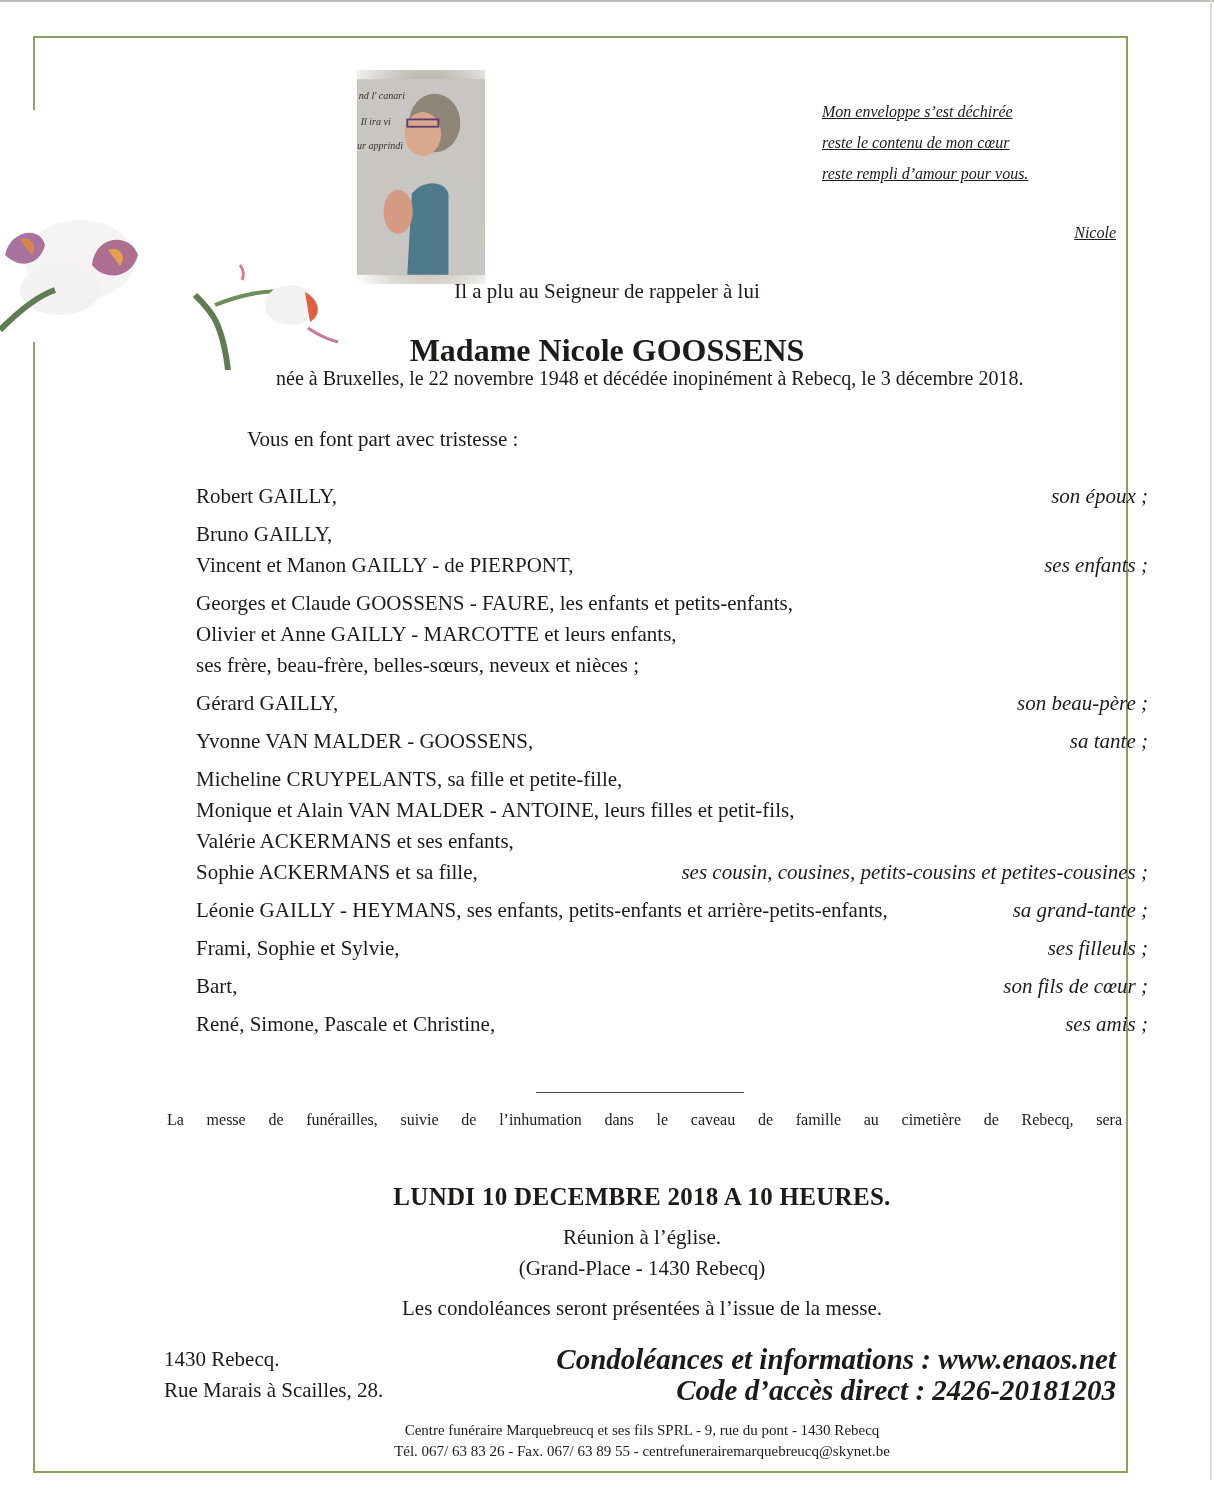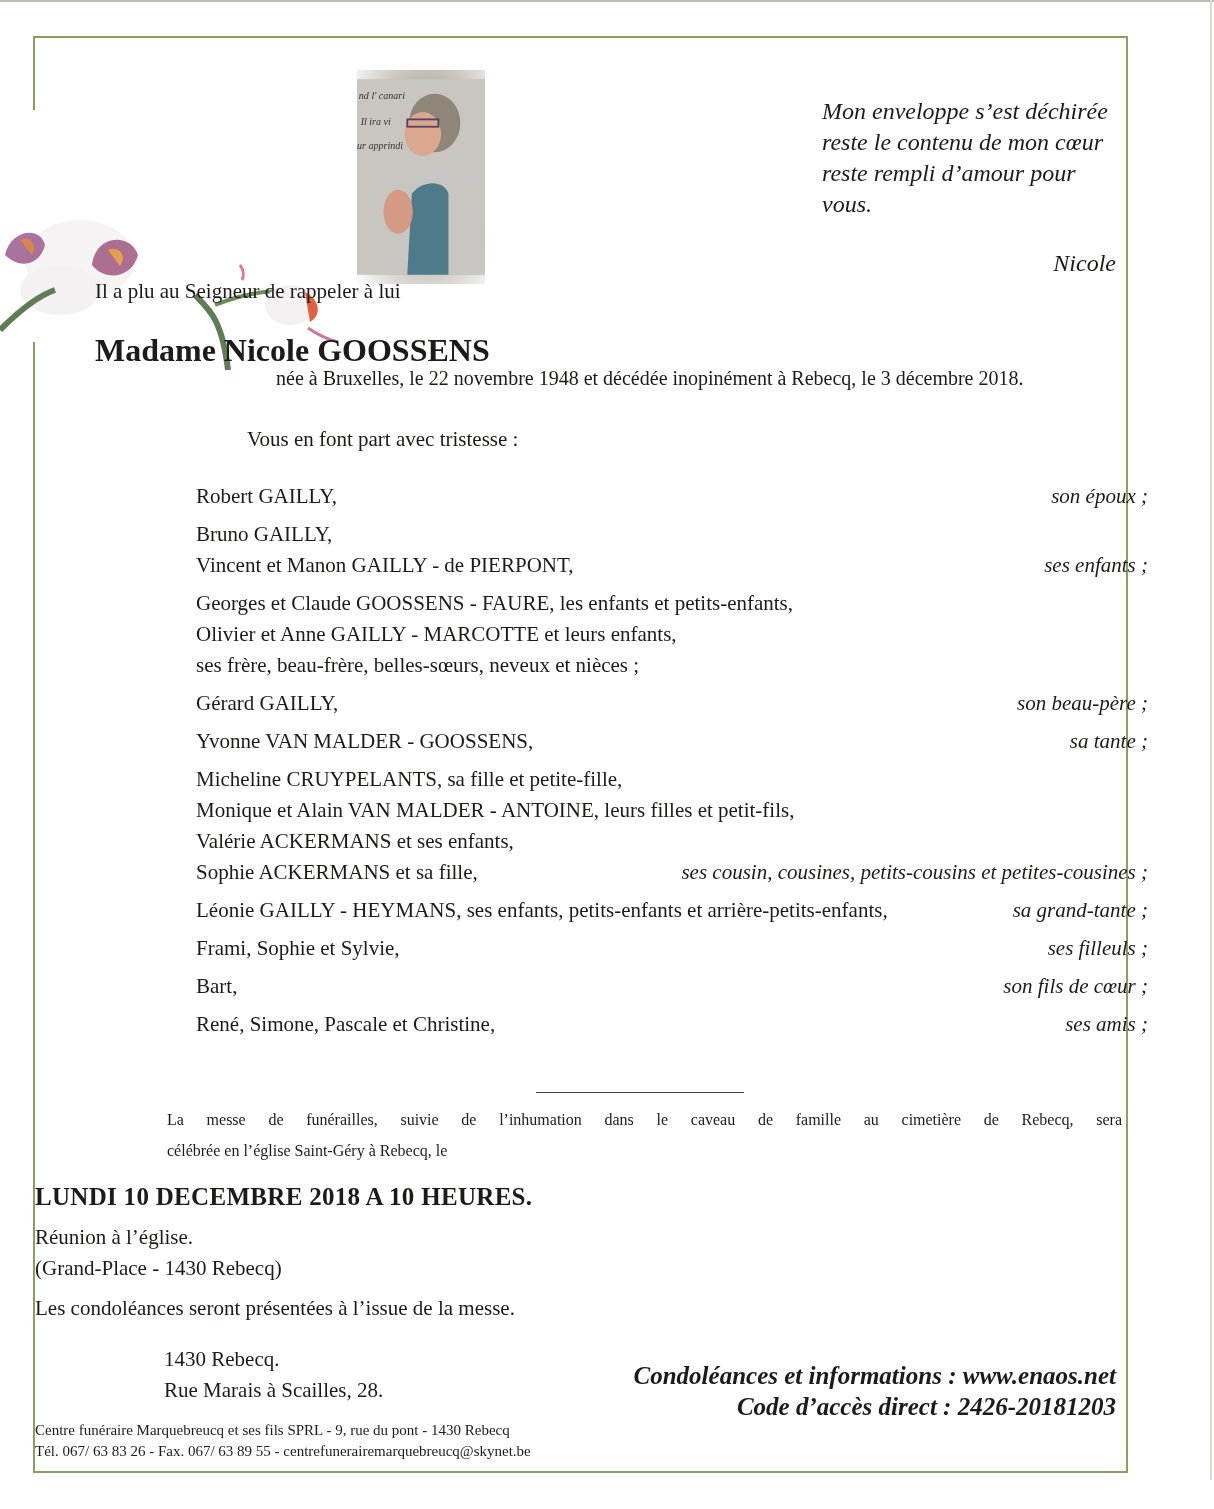--- a/index.html
+++ b/index.html
@@ -7,40 +7,40 @@
          font-family: "Liberation Serif", "DejaVu Serif", serif; color: #1e1a18; }
   .scan-top { position: absolute; left: 0; top: 0; width: 1214px; height: 2px; background: #b9bdb5; }
   .scan-right { position: absolute; left: 1210px; top: 0; width: 2px; height: 1480px; background: #d8dcd4; }
   .frame { position: absolute; left: 33px; top: 36px; width: 1091px; height: 1433px;
            border: 2px solid #8aa063; box-sizing: content-box; }
   .frame-gap { position: absolute; left: 30px; top: 110px; width: 10px; height: 232px; background: #ffffff; }
   .orchid { position: absolute; left: 0; top: 200px; width: 340px; height: 180px; }
   .photo { position: absolute; left: 357px; top: 70px; width: 128px; height: 214px;
            background: radial-gradient(ellipse at 55% 45%, #b3aca5 0%, #a69e96 35%, #d6d2cd 70%, #ffffff 100%); overflow: hidden; }
   .photo svg { width: 100%; height: 100%; }
-  .quote { position: absolute; left: 822px; top: 96px; width: 300px; font-style: italic; font-size: 24px; line-height: 31px; }
+  .quote { position: absolute; left: 822px; top: 96px; width: 300px; font-style: italic; font-size: 16px; line-height: 31px; text-decoration: underline; }
   .quote .sig { text-align: right; width: 294px; margin-top: 28px; }
-  .center { position: absolute; left: 0; width: 1214px; text-align: left; }
+  .center { position: absolute; left: 0; width: 1214px; text-align: center; }
   .intro { top: 279px; font-size: 21px; left: 95px; }
   .name { top: 332px; font-size: 32px; font-weight: bold; left: 95px; }
   .birth { position: absolute; left: 276px; top: 367px; font-size: 20px; }
   .vous { position: absolute; left: 247px; top: 427px; font-size: 21px; }
   .family { position: absolute; left: 164px; top: 481px; width: 952px; font-size: 21px; margin-left: 32px; }
   .grp { margin-bottom: 7px; }
   .row { display: flex; justify-content: space-between; height: 31px; line-height: 31px; white-space: nowrap; }
   .rel { font-style: italic; }
   .rel-only { text-align: left; height: 31px; line-height: 31px; }
   .divider { position: absolute; left: 536px; top: 1092px; width: 208px; height: 1px; background: #444; }
   .service { position: absolute; left: 167px; top: 1104px; width: 955px; font-size: 16px; line-height: 31px; }
   .date { top: 1183px; font-size: 25px; font-weight: bold; letter-spacing: 0.3px; }
   .reunion { top: 1222px; font-size: 21px; line-height: 31px; }
   .condol { top: 1296px; font-size: 21px; }
   .addr { position: absolute; left: 164px; top: 1344px; font-size: 21px; line-height: 31px; }
-  .online { position: absolute; right: 98px; top: 1344px; font-size: 25px; line-height: 31px;
-            font-style: italic; font-weight: bold; text-align: right; margin-top: 16px; }
+  .online { position: absolute; right: 98px; top: 1344px; font-size: 29px; line-height: 31px;
+            font-style: italic; font-weight: bold; text-align: right; }
   .footer { top: 1420px; font-size: 15px; line-height: 21px; }
 </style>
 </head>
 <body>
 
 <div class="scan-top"></div>
 <div class="scan-right"></div>
 <div class="frame"></div>
 <div class="frame-gap"></div>
 
@@ -162,21 +162,20 @@
         <span>René, Simone, Pascale et Christine,</span>
         <span class="rel">ses amis ;</span>
       </div>
     </div>
   </div>
 
 <div class="divider"></div>
 
 <div class="service">
   <div style="text-align:justify;text-align-last:justify">La messe de funérailles, suivie de l’inhumation dans le caveau de famille au cimetière de Rebecq, sera</div>
-  <div>célébrée en l’église Saint-Géry à Rebecq, le</div>
 </div>
 
 <div class="center date" style="left:35px">LUNDI 10 DECEMBRE 2018 A 10 HEURES.</div>
 <div class="center reunion" style="left:35px">
   <div>Réunion à l’église.</div>
   <div>(Grand-Place - 1430 Rebecq)</div>
 </div>
 <div class="center condol" style="left:35px">Les condoléances seront présentées à l’issue de la messe.</div>
 
 <div class="addr">

